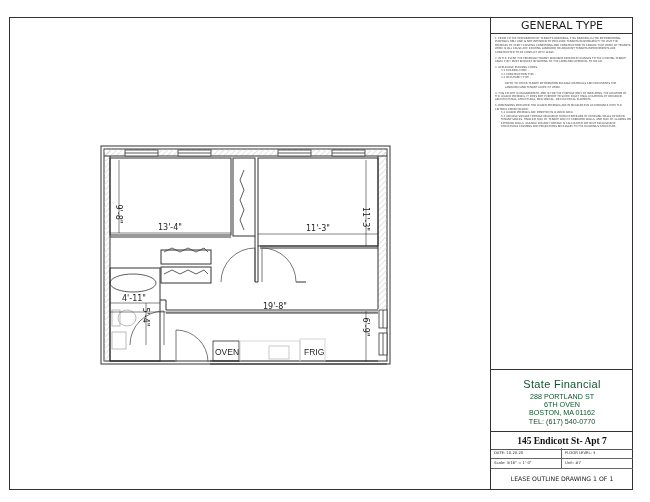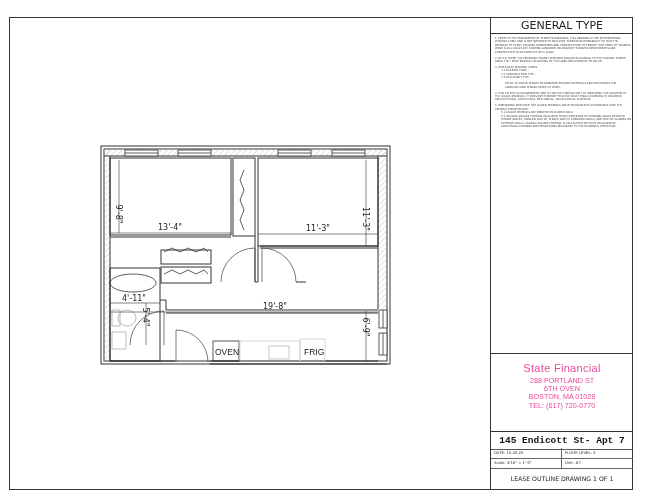--- a/index.html
+++ b/index.html
@@ -2,24 +2,24 @@
 <html><head>
 <meta charset="utf-8">
 <style>
   html,body{margin:0;padding:0;background:#fff;}
   body{width:650px;height:502px;position:relative;overflow:hidden;font-family:"DejaVu Sans",sans-serif;}
   .sheet{position:absolute;left:9px;top:17px;width:624px;height:473px;border:1.5px solid #333;box-sizing:border-box;}
   .tb{position:absolute;left:490px;top:17px;width:143px;height:473px;border-left:1.5px solid #333;box-sizing:border-box;}
   .notes-title{position:absolute;left:0;top:0;width:100%;height:16px;border-bottom:1px solid #333;text-align:center;font-family:"DejaVu Sans",sans-serif;font-size:11px;line-height:17px;color:#222;}
   .notes{position:absolute;left:4px;top:20px;width:136px;font-size:2.6px;line-height:3.4px;color:#444;}
   .notes p{margin:0 0 2.6px 0;}
-  .firm{position:absolute;left:0;top:336px;width:100%;height:62px;border-top:1.5px solid #333;text-align:center;color:#ec4899;}
+  .firm{position:absolute;left:0;top:352px;width:100%;height:62px;border-top:1.5px solid #333;text-align:center;color:#14532d;}
   .firm .name{font-family:"Liberation Sans",sans-serif;font-size:11px;margin-top:8px;letter-spacing:0.3px;}
   .firm .addr{font-family:"Liberation Sans",sans-serif;font-size:7.2px;line-height:8.2px;margin-top:3px;}
-  .proj{position:absolute;left:0;top:414px;width:100%;height:17px;border-top:1.5px solid #333;border-bottom:1px solid #555;text-align:center;font-family:Liberation Mono, monospace;font-weight:bold;font-size:9.5px;line-height:18px;color:#111;}
+  .proj{position:absolute;left:0;top:414px;width:100%;height:17px;border-top:1.5px solid #333;border-bottom:1px solid #555;text-align:center;font-family:Liberation Serif, serif;font-weight:bold;font-size:9.5px;line-height:18px;color:#111;}
   .meta{position:absolute;left:0;top:431px;width:100%;height:20px;font-size:3.8px;color:#333;}
   .meta .row{position:absolute;left:0;width:100%;height:10px;border-bottom:1px solid #666;}
   .meta .cell{position:absolute;top:0;height:10px;line-height:10px;padding-left:3px;box-sizing:border-box;}
   .meta .cell.l{left:0;width:71px;border-right:1px solid #666;}
   .meta .cell.r{left:71px;width:72px;}
   .sheetlbl{position:absolute;left:0;top:451px;width:100%;height:22px;text-align:center;font-size:6.2px;line-height:22px;color:#222;}
   .plan{position:absolute;left:0;top:0;width:490px;height:502px;}
   .dim{font-family:"DejaVu Sans",sans-serif;font-size:8px;fill:#222;}
   .lbl{font-family:"Liberation Sans",sans-serif;font-size:8.5px;fill:#222;}
 </style>
@@ -168,22 +168,22 @@
     <p style="margin-bottom:0">5. DIMENSIONS INDICATED FOR LEASED PREMISES ARE IN MEASURED IN ACCORDANCE WITH THE CRITERIA STATED BELOW:</p>
     <p style="margin-bottom:0;padding-left:6px">5.1 LEASED PREMISES ARE DENOTED IN SHADED AREA</p>
     <p style="padding-left:6px">5.2 USEABLE SQUARE FOOTAGE MEASURED FROM CENTERLINE OF DEMISING WALLS BETWEEN TENANT SPACES, FINISHED FACE OF TENANT SIDE OF CORRIDOR WALLS, AND FACE OF GLAZING ON EXTERIOR WALLS. USEABLE SQUARE FOOTAGE IS CALCULATED WITHOUT EXCLUSION OF STRUCTURAL COLUMNS AND PROJECTIONS NECESSARY TO THE BUILDING'S STRUCTURE.</p>
   </div>
 
   <div class="firm">
     <div class="name">State Financial</div>
     <div class="addr">
       <div>288 PORTLAND ST</div>
       <div>6TH OVEN</div>
-      <div>BOSTON, MA 01028</div>
-      <div>TEL: (617) 720-0770</div>
+      <div>BOSTON, MA 01162</div>
+      <div>TEL: (617) 540-0770</div>
     </div>
   </div>
 
   <div class="proj">145 Endicott St- Apt 7</div>
 
   <div class="meta">
     <div class="row" style="top:0">
       <div class="cell l">DATE: 10.20.20</div>
       <div class="cell r">FLOOR LEVEL: 3</div>
     </div>

